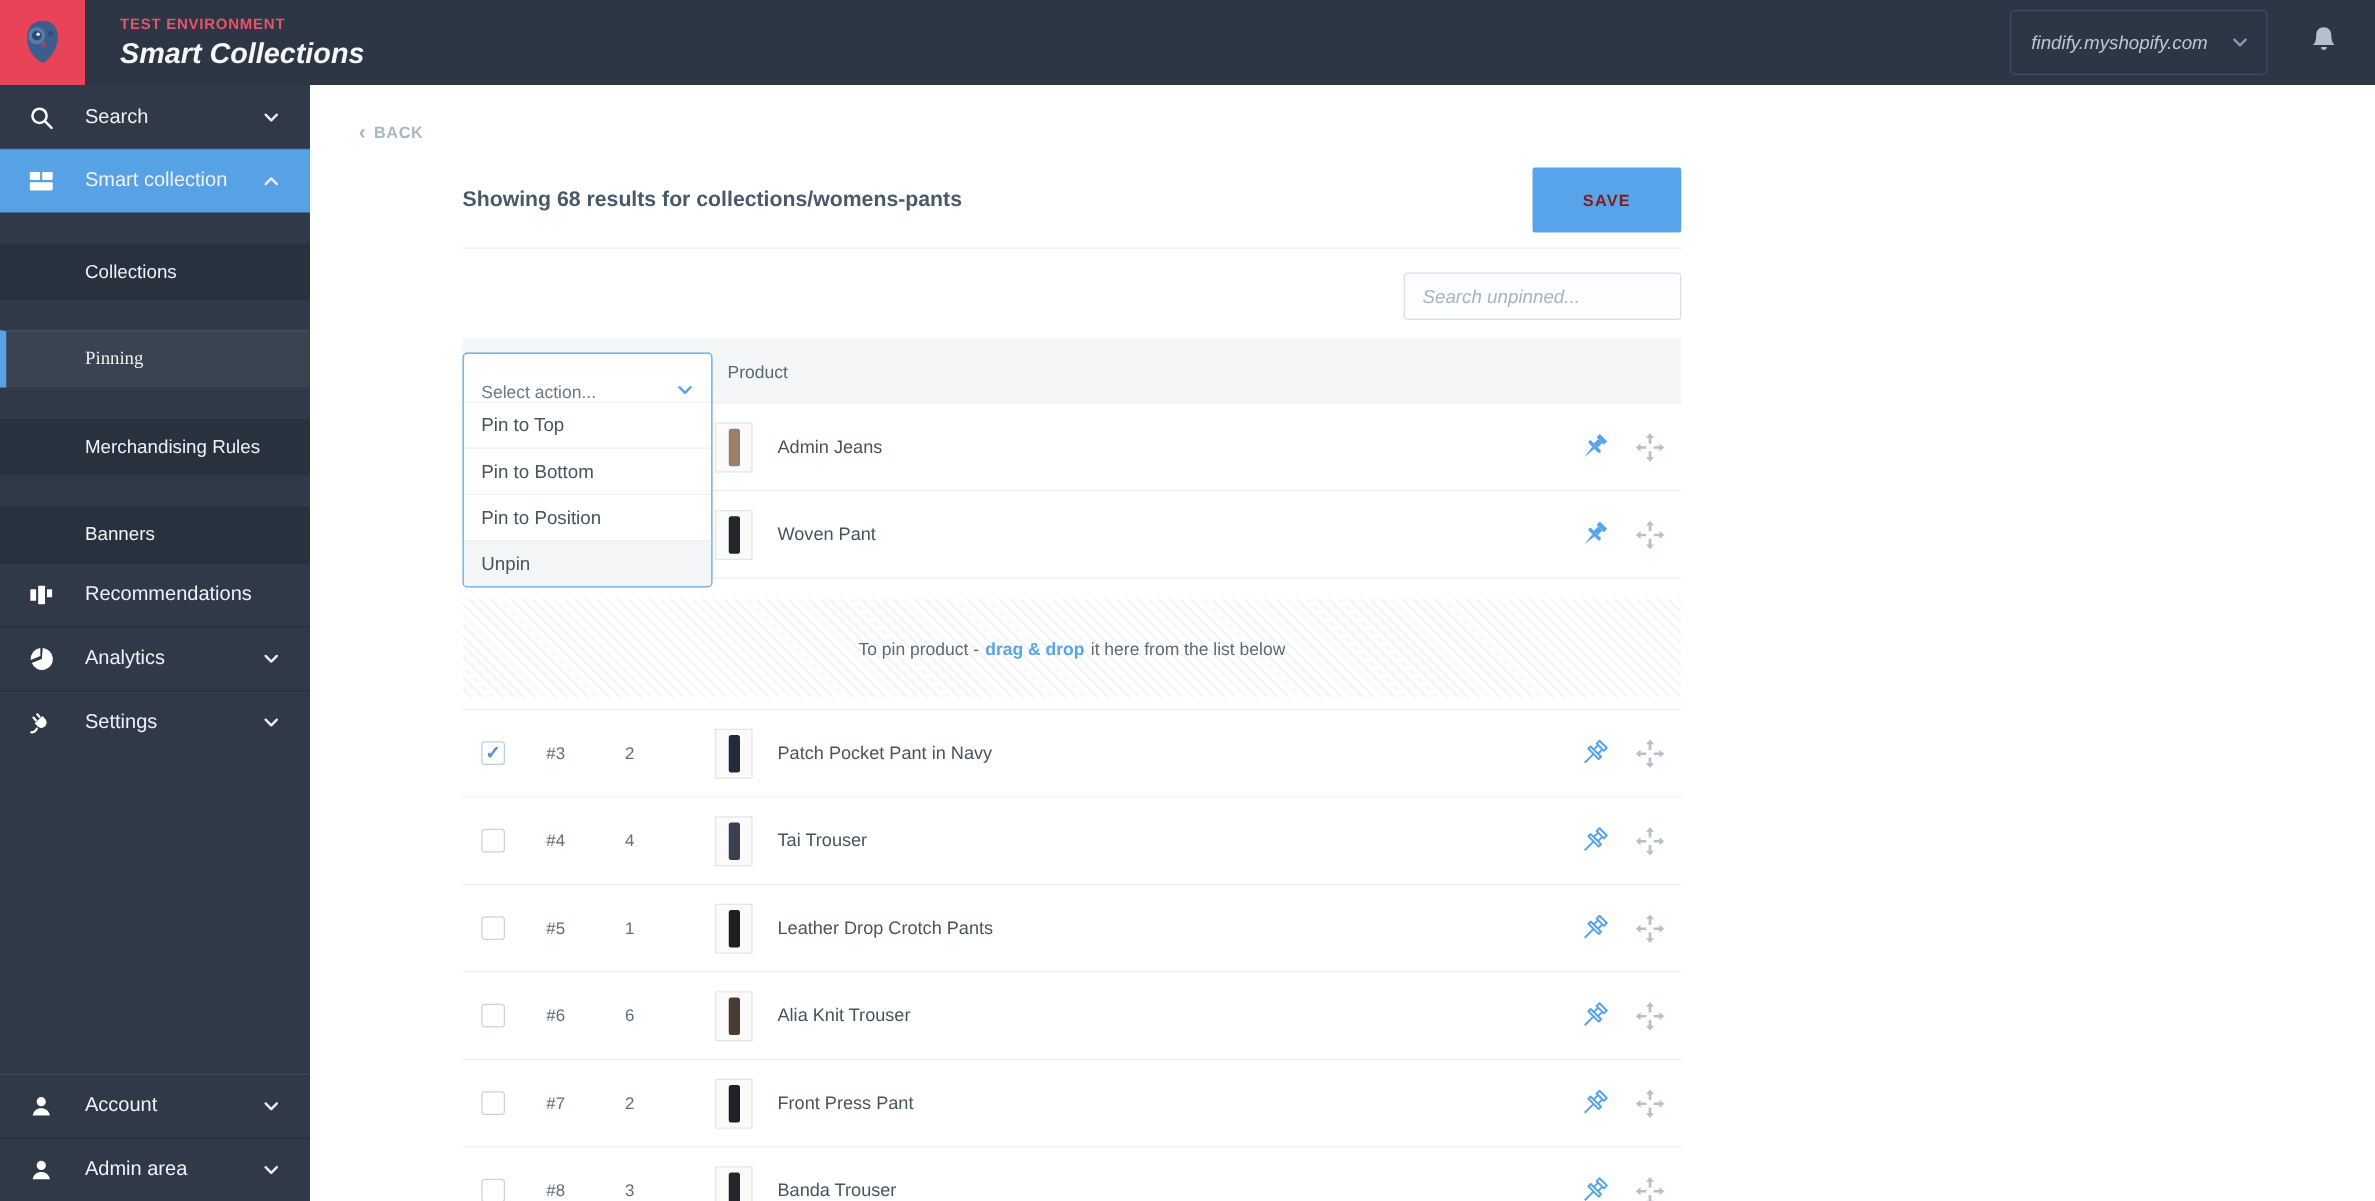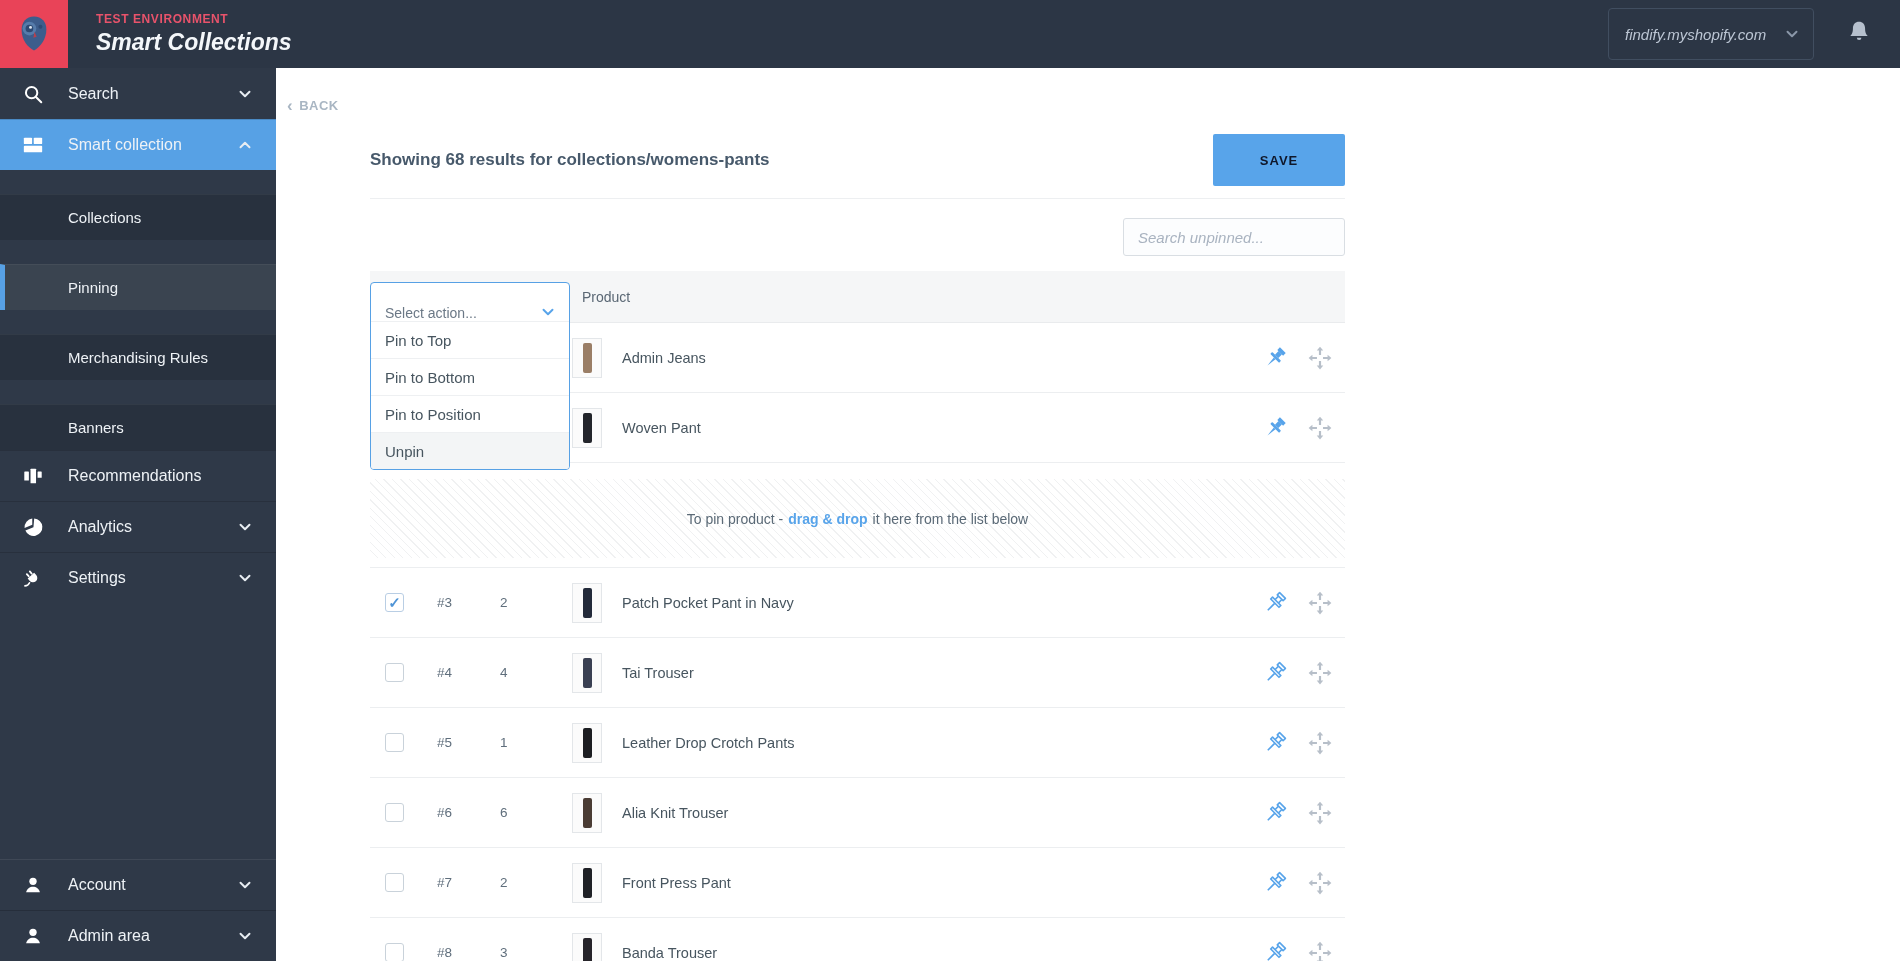--- a/index.html
+++ b/index.html
@@ -14,52 +14,52 @@
   .title-block { margin-left:28px; }
   .env-label { color:#e8536b; font-size:12px; font-weight:bold; letter-spacing:.6px; }
   .app-title { color:#f4f7fa; font-size:23px; font-weight:bold; margin-top:3px;font-style:italic; }
   .topbar .spacer { flex:1; }
   .store-select { width:206px; height:52px; border:1px solid #414e60; border-radius:4px;
     display:flex; align-items:center; padding:0 12px 0 16px; cursor:pointer; }
   .store-select .txt { color:#bcc6d4; font-size:15px; font-style:italic; flex:1; }
   .bell { margin-left:32px; margin-right:28px; }
 
   
-  .sidebar { position:absolute; top:68px; left:0; bottom:0; width:276px;
+  .sidebar { position:absolute; top:68px; left:0; bottom:0; width:248px;
     background:#2f3948; z-index:30; }
   .nav-item { height:51px; display:flex; align-items:center; padding:0 22px;
     color:#eef2f6; font-size:16px; cursor:pointer;
     border-top:1px solid rgba(0,0,0,.14); }
   .nav-item:first-child { border-top:none; }
   .nav-item .ico { width:24px; margin-right:22px; display:flex; }
   .nav-item .lbl { flex:1; }
   .nav-item.active { background:#57a1e5; }
   .sub-item { height:46px; display:flex; align-items:center; padding-left:68px;
     background:#28313e; color:#eef2f6; font-size:15px; cursor:pointer;
     border-top:1px solid rgba(255,255,255,.05);margin-top:24px; }
-  .sub-item.active { background:#3a4450; border-left:5px solid #57a1e5; padding-left:63px; }
+  .sub-item.active { background:#3a4450; border-left:5px solid #57a1e5; padding-left:63px;font-family:Liberation Serif, serif; }
   .sidebar-bottom { position:absolute; bottom:0; left:0; right:0; }
   .sidebar-bottom .nav-item { border-top:1px solid rgba(255,255,255,.08); }
   .sidebar-bottom .nav-item + .nav-item { border-top:1px solid rgba(0,0,0,.18); }
   .chev { display:flex; color:#e8edf2; }
 
   
   .main { position:absolute; top:68px; left:248px; right:0; bottom:0;
     background:#fff; }
   .back-link { position:absolute; top:30px; left:39px; color:#a9b6c3;
     font-size:13px; font-weight:bold; letter-spacing:.5px; cursor:pointer;
     display:flex; align-items:center; gap:6px; }
   .back-link .lt { font-size:17px; line-height:13px; }
   .page { width:975px; margin-left:122px; position:relative; }
   .header-row { margin-top:66px; display:flex; align-items:center;
     justify-content:space-between; padding-bottom:12px;
     border-bottom:1px solid #edeff1; }
   .results-text { color:#47596b; font-size:17px; font-weight:bold; }
-  .save-btn { width:132px; height:52px; background:#58a4ea; border:none;
-    color:#0f172a; font-size:13px; font-weight:bold; letter-spacing:1px;
+  .save-btn { width:119px; height:52px; background:#58a4ea; border:none;
+    color:#7f1d1d; font-size:13px; font-weight:bold; letter-spacing:1px;
     border-radius:2px; cursor:pointer; font-family:inherit; }
 
   .toolbar { margin-top:19px; height:38px; display:flex;
     justify-content:flex-end; }
   .search-box { width:222px; height:38px; border:1px solid #d9dee3;
     border-radius:3px; background:#fcfdfe; display:flex; align-items:center;
     padding:0 10px 0 14px; }
   .search-box input { border:none; outline:none; background:transparent; flex:1;
     font-size:15px; font-style:italic; color:#6b7886; font-family:inherit; }
   .search-box input::placeholder { color:#a9b3c0; }

